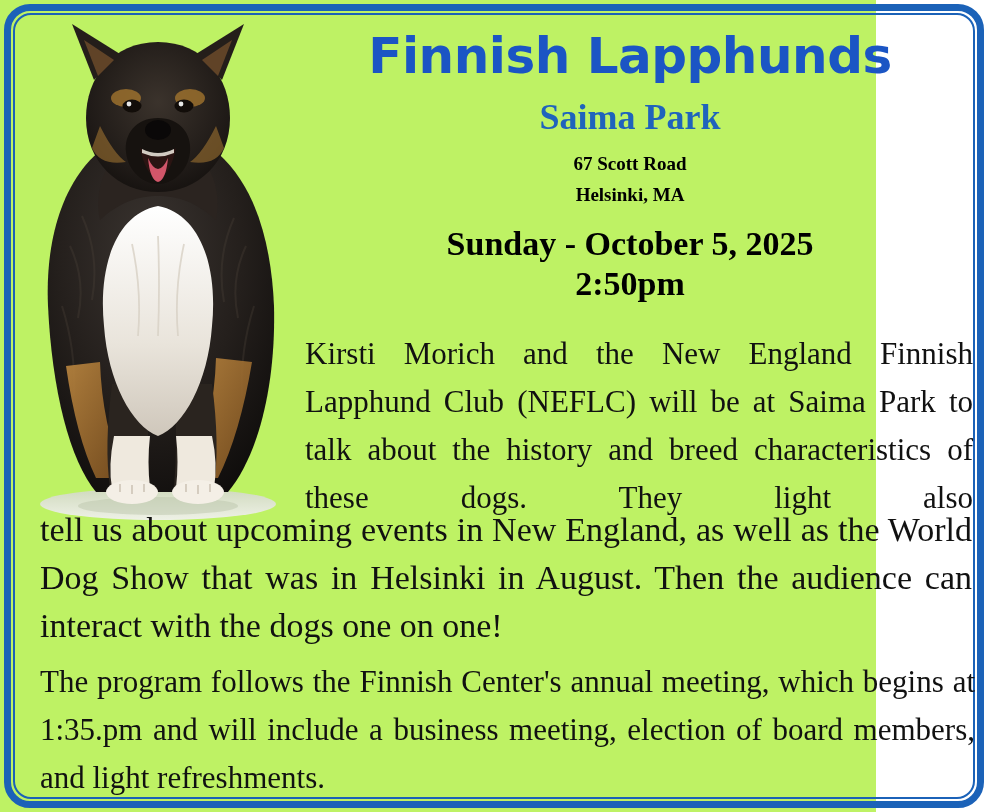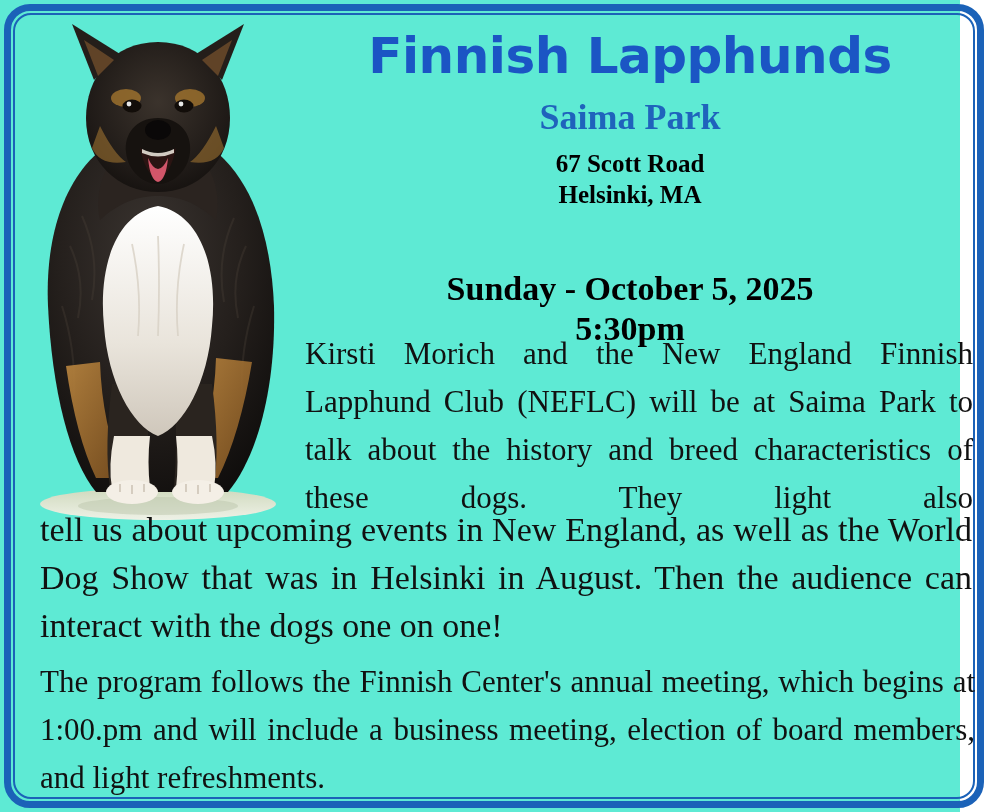--- a/index.html
+++ b/index.html
@@ -9,24 +9,24 @@
   }
   body {
     width: 988px;
     height: 812px;
     overflow: hidden;
     font-family: "Liberation Serif", serif;
   }
 
   #flyer {
     position: relative;
-    width: 960px;
+    width: 876px;
     height: 812px;
     box-sizing: border-box;
-    background: #5eead4;
+    background: #bef264;
   }
 
   
   .frame-outer {
     position: absolute;
     left: 4px;
     top: 4px;
     width: 980px;
     height: 804px;
     box-sizing: border-box;
@@ -87,36 +87,35 @@
     color: #1f63bc;
   }
   .addr {
     position: absolute;
     left: 300px;
     top: 148px;
     width: 660px;
     text-align: center;
     font-family: "Liberation Serif", serif;
     font-weight: bold;
-    font-size: 25px;
+    font-size: 19px;
     line-height: 31px;
     color: #000000;
   }
   .datetime {
     position: absolute;
     left: 300px;
     top: 224px;
     width: 660px;
     text-align: center;
     font-family: "Liberation Serif", serif;
     font-weight: bold;
     font-size: 34px;
     line-height: 40px;
     color: #000000;
-    margin-top: 45px;
   }
 
   .body-para-1 {
     position: absolute;
     left: 305px;
     top: 330px;
     width: 668px;
     text-align: justify;
     text-align-last: justify;
     font-size: 31px;
@@ -267,20 +266,20 @@
   </div>
 
   <div class="headline">Finnish Lapphunds</div>
   <div class="subhead">Saima Park</div>
   <div class="addr">
     <div>67 Scott Road</div>
     <div>Helsinki, MA</div>
   </div>
   <div class="datetime">
     <div>Sunday - October 5, 2025</div>
-    <div>5:30pm</div>
+    <div>2:50pm</div>
   </div>
 
   <div class="body-para-1">Kirsti Morich and the New England Finnish Lapphund Club (NEFLC) will be at Saima Park to talk about the history and breed characteristics of these dogs. They light also</div>
   <div class="body-para-1b">tell us about upcoming events in New England, as well as the World Dog Show that was in Helsinki in August. Then the audience can interact with the dogs one on one!</div>
-  <div class="body-para-2">The program follows the Finnish Center's annual meeting, which begins at 1:00.pm and will include a business meeting, election of board members, and light refreshments.</div>
+  <div class="body-para-2">The program follows the Finnish Center's annual meeting, which begins at 1:35.pm and will include a business meeting, election of board members, and light refreshments.</div>
 
 </div>
 
 </body></html>

